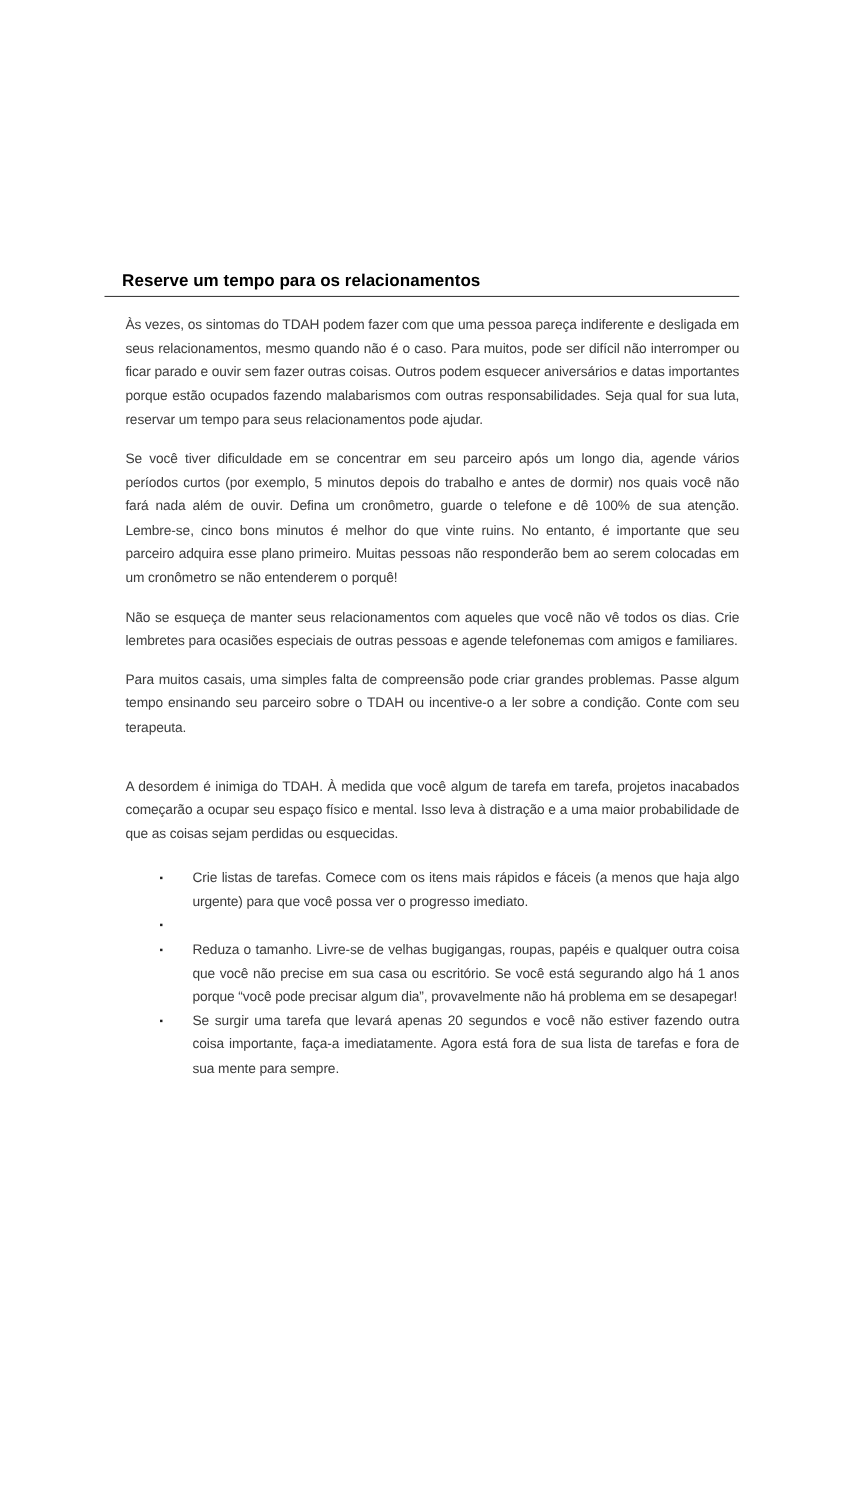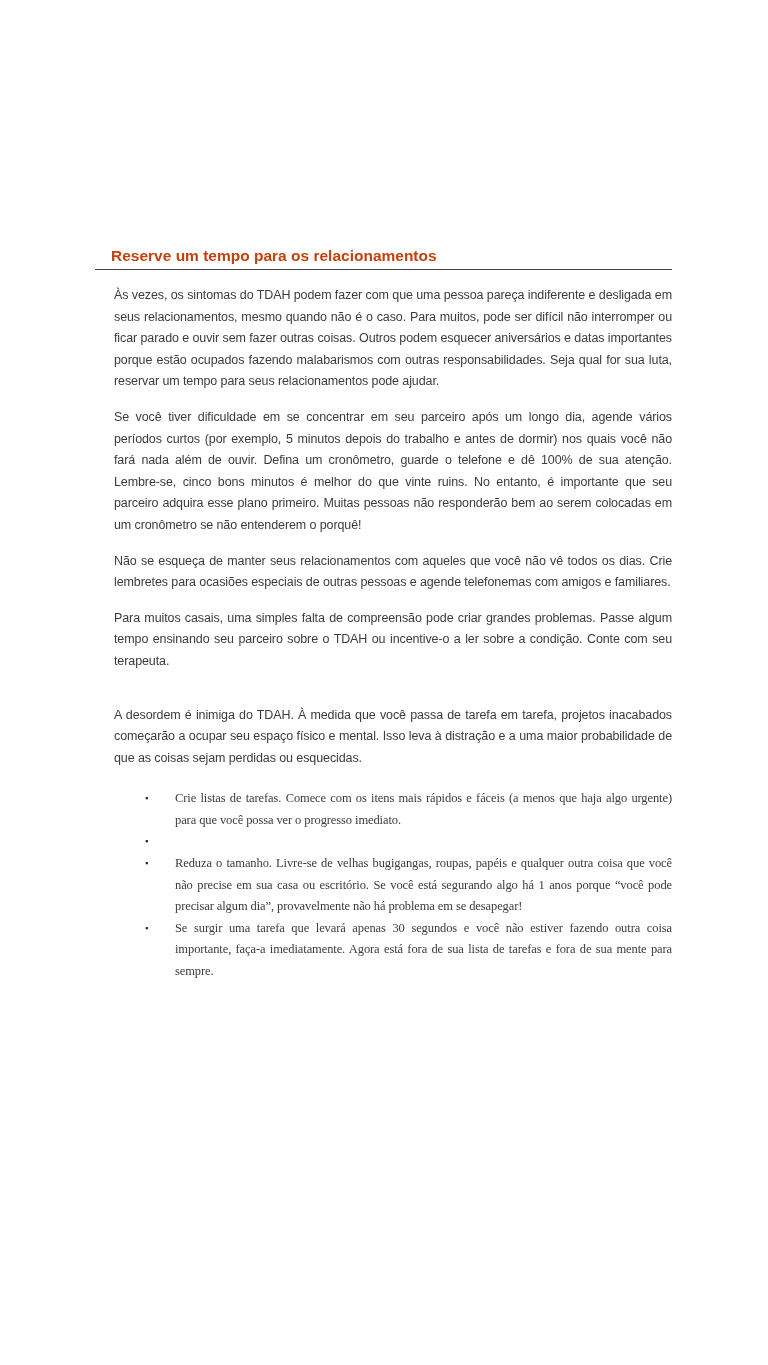--- a/index.html
+++ b/index.html
@@ -21,21 +21,21 @@
     top: 247px;
     width: 583px;
     color: #3b3b3b;
     font-size: 12.5px;
     line-height: 21.6px;
     letter-spacing: -0.1px;
   }
   .section-heading {
     font-size: 15.5px;
     font-weight: bold;
-    color: #c2410c;
+    color: #000000;
     line-height: 18px;
     padding: 0 0 4px 16px;
     margin: 0 0 0 6px;
     border-bottom: 1.6px solid #3f3f3f;
     letter-spacing: 0;
   }
   .section-body {
     margin-top: 15px;
     margin-left: 25px;
   }
@@ -58,57 +58,56 @@
   .bullet-marker {
     flex: 0 0 30px;
     width: 30px;
     font-size: 9px;
     line-height: 21.6px;
     color: #1f1f1f;
   }
   .bullet-text {
     flex: 1;
     text-align: justify;
-    font-family: Liberation Serif, serif;
   }
 </style>
 </head>
 <body>
 
 <div class="page">
   <div class="content">
 
     <div class="section">
       <div class="section-heading">Reserve um tempo para os relacionamentos</div>
       <div class="section-body">
         <p class="para">Às vezes, os sintomas do TDAH podem fazer com que uma pessoa pareça indiferente e desligada em seus relacionamentos, mesmo quando não é o caso. Para muitos, pode ser difícil não interromper ou ficar parado e ouvir sem fazer outras coisas. Outros podem esquecer aniversários e datas importantes porque estão ocupados fazendo malabarismos com outras responsabilidades. Seja qual for sua luta, reservar um tempo para seus relacionamentos pode ajudar.</p>
         <p class="para">Se você tiver dificuldade em se concentrar em seu parceiro após um longo dia, agende vários períodos curtos (por exemplo, 5 minutos depois do trabalho e antes de dormir) nos quais você não fará nada além de ouvir. Defina um cronômetro, guarde o telefone e dê 100% de sua atenção. Lembre-se, cinco bons minutos é melhor do que vinte ruins. No entanto, é importante que seu parceiro adquira esse plano primeiro. Muitas pessoas não responderão bem ao serem colocadas em um cronômetro se não entenderem o porquê!</p>
         <p class="para">Não se esqueça de manter seus relacionamentos com aqueles que você não vê todos os dias. Crie lembretes para ocasiões especiais de outras pessoas e agende telefonemas com amigos e familiares.</p>
         <p class="para">Para muitos casais, uma simples falta de compreensão pode criar grandes problemas. Passe algum tempo ensinando seu parceiro sobre o TDAH ou incentive-o a ler sobre a condição. Conte com seu terapeuta.</p>
       </div>
     </div>
 
     <div class="section">
       <div class="section-body">
-        <p class="para">A desordem é inimiga do TDAH. À medida que você passa de tarefa em tarefa, projetos inacabados começarão a ocupar seu espaço físico e mental. Isso leva à distração e a uma maior probabilidade de que as coisas sejam perdidas ou esquecidas.</p>
+        <p class="para">A desordem é inimiga do TDAH. À medida que você algum de tarefa em tarefa, projetos inacabados começarão a ocupar seu espaço físico e mental. Isso leva à distração e a uma maior probabilidade de que as coisas sejam perdidas ou esquecidas.</p>
 
         <ul class="bullets">
           <li>
             <span class="bullet-marker">▪</span>
             <span class="bullet-text">Crie listas de tarefas. Comece com os itens mais rápidos e fáceis (a menos que haja algo urgente) para que você possa ver o progresso imediato.</span>
           </li>
           <li>
             <span class="bullet-marker">▪</span>
           </li>
           <li>
             <span class="bullet-marker">▪</span>
             <span class="bullet-text">Reduza o tamanho. Livre-se de velhas bugigangas, roupas, papéis e qualquer outra coisa que você não precise em sua casa ou escritório. Se você está segurando algo há 1 anos porque “você pode precisar algum dia”, provavelmente não há problema em se desapegar!</span>
           </li>
           <li>
             <span class="bullet-marker">▪</span>
-            <span class="bullet-text">Se surgir uma tarefa que levará apenas 30 segundos e você não estiver fazendo outra coisa importante, faça-a imediatamente. Agora está fora de sua lista de tarefas e fora de sua mente para sempre.</span>
+            <span class="bullet-text">Se surgir uma tarefa que levará apenas 20 segundos e você não estiver fazendo outra coisa importante, faça-a imediatamente. Agora está fora de sua lista de tarefas e fora de sua mente para sempre.</span>
           </li>
         </ul>
       </div>
     </div>
 
   </div>
 </div>
 
 </body></html>

